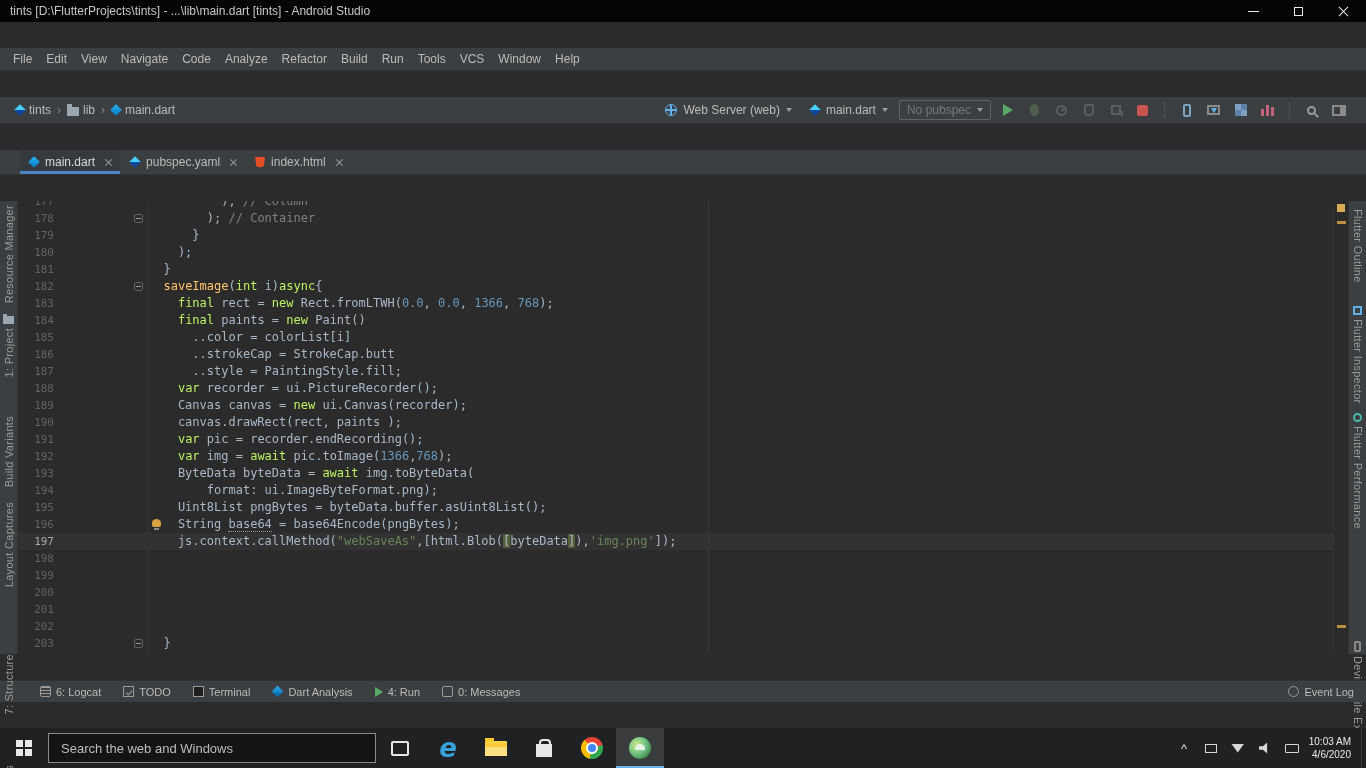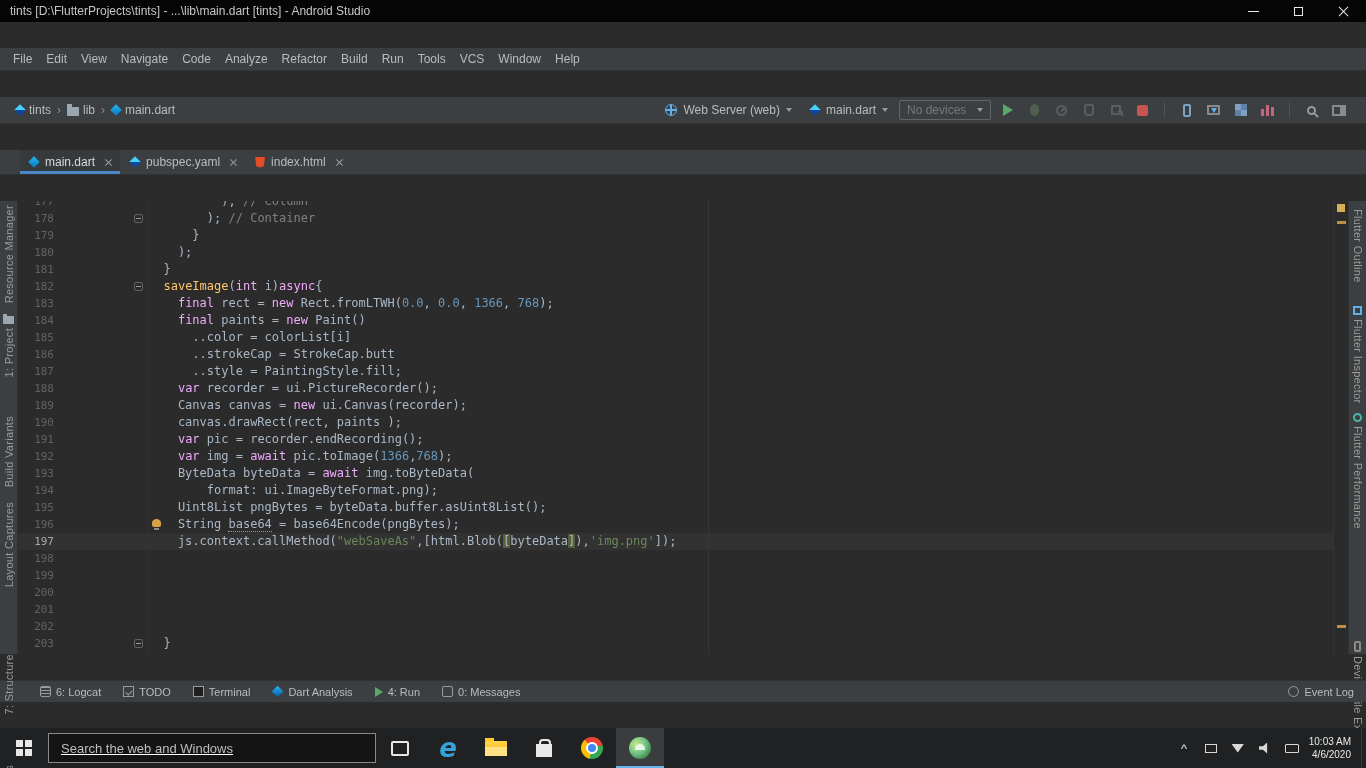--- a/index.html
+++ b/index.html
@@ -109,21 +109,21 @@
   .lines{position:absolute;top:-8px;left:0;right:15px;}
   .crow{display:flex;height:17px;}
   .caret-row{background:rgba(255,255,255,.035);}
   .gnum{flex:0 0 36px;text-align:right;color:#606366;font-size:11px;line-height:17px;}
   .gnum.cur{color:#a8a8a8;}
   .gannot{flex:0 0 76px;}
   .gfold{flex:0 0 16px;display:flex;align-items:center;justify-content:center;}
   .foldbox{width:9px;height:9px;border:1px solid #606366;border-radius:2px;position:relative;background:#2b2b2b;display:block;}
   .foldbox::after{content:'';position:absolute;left:1px;right:1px;top:3px;height:1px;background:#9a9a9a;}
   .ctext{position:relative;padding-left:3px;white-space:pre;color:#a9b7c6;}
-  .tk-p{color:#a9b7c6;} .tk-k{color:#f0abfc;} .tk-s{color:#6a8759;} .tk-n{color:#6897bb;}
+  .tk-p{color:#a9b7c6;} .tk-k{color:#bef264;} .tk-s{color:#6a8759;} .tk-n{color:#6897bb;}
   .tk-c{color:#808080;} .tk-f{color:#ffc66b;}
   .tk-hb{color:#a9b7c6;background:#55603a;}
   .tk-sp{color:#a9b7c6;border-bottom:1px dotted #9e9e9e;}
   .bulb{position:absolute;left:6px;top:3px;width:9px;height:8px;background:#d9a343;border-radius:50% 50% 2px 2px;}
   .bulb::after{content:'';position:absolute;left:2px;bottom:-3px;width:5px;height:2px;background:#8a8a8a;}
   .gutter-sep{position:absolute;top:0;bottom:0;left:129px;width:1px;background:#313335;}
   .margin-guide{position:absolute;top:0;bottom:0;left:690px;width:1px;background:#373737;}
   .estripe{position:absolute;top:0;bottom:0;right:0;width:15px;background:#2b2b2b;border-left:1px solid #313335;}
   .analysis{position:absolute;top:3px;right:3px;width:8px;height:8px;background:#d6ae58;display:block;}
   .mark{position:absolute;right:2px;width:9px;height:3px;display:block;}
@@ -157,21 +157,21 @@
   .icon-lock{width:8px;height:6px;background:#9a9a9a;position:relative;border-radius:1px;display:inline-block;margin-top:3px;}
   .icon-lock::before{content:'';position:absolute;top:-4px;left:0;width:4px;height:4px;border:1.5px solid #9a9a9a;border-bottom:none;border-radius:3px 3px 0 0;}
 
   
   .taskbar{flex:0 0 40px;background:#1f2123;display:flex;align-items:center;}
   .start{width:48px;height:40px;display:flex;align-items:center;justify-content:center;}
   .start-logo{width:16px;height:16px;display:block;
     background-image:linear-gradient(#e8e8e8,#e8e8e8),linear-gradient(#e8e8e8,#e8e8e8),linear-gradient(#e8e8e8,#e8e8e8),linear-gradient(#e8e8e8,#e8e8e8);
     background-size:7px 7px;background-position:0 0,9px 0,0 9px,9px 9px;background-repeat:no-repeat;}
   .tb-search{width:328px;height:30px;background:#141414;border:1px solid #8a8a8a;color:#ffffff;font-size:13px;
-    padding:0 12px;font-family:"Liberation Sans",sans-serif;outline:none;text-decoration:underline;}
+    padding:0 12px;font-family:"Liberation Sans",sans-serif;outline:none;}
   .tb-search::placeholder{color:#bdbdbd;}
   .tb-apps{display:flex;height:100%;}
   .tapp{width:48px;height:40px;display:flex;align-items:center;justify-content:center;}
   .tapp.active{background:rgba(255,255,255,.12);box-shadow:inset 0 -2px 0 #66b2e8;}
   .aic{display:inline-block;}
   .app-task-view{width:18px;height:15px;border:2px solid #e8e8e8;border-radius:2px;}
   .app-edge{font-family:"DejaVu Sans",sans-serif;font-weight:bold;font-size:26px;line-height:1;color:#35a3da;}
   .app-file-explorer{width:22px;height:15px;background:linear-gradient(#ffd54f,#ffb300);border-radius:1px;position:relative;}
   .app-file-explorer::before{content:'';position:absolute;top:-3px;left:0;width:9px;height:3px;background:#ffca28;}
   .app-file-explorer::after{content:'';position:absolute;left:0;bottom:0;width:22px;height:9px;background:#ffe082;}
@@ -251,21 +251,21 @@
         <i class="ic ic-globe"></i>
         <span class="sel-label">Web Server (web)</span>
         <i class="dd-arrow"></i>
       </div>
       <div class="selector">
         <i class="ic ic-flutter"></i>
         <span class="sel-label">main.dart</span>
         <i class="dd-arrow"></i>
       </div>
       <div class="selector boxed disabled">
-        <span class="sel-label">No devices</span>
+        <span class="sel-label">No pubspec</span>
         <i class="dd-arrow"></i>
       </div>
       <div class="actions">
           <button class="tbbtn">
             <i class="tbicon icon-run"></i>
           </button>
           <button class="tbbtn disabled">
             <i class="tbicon icon-debug"></i>
           </button>
           <button class="tbbtn disabled">

